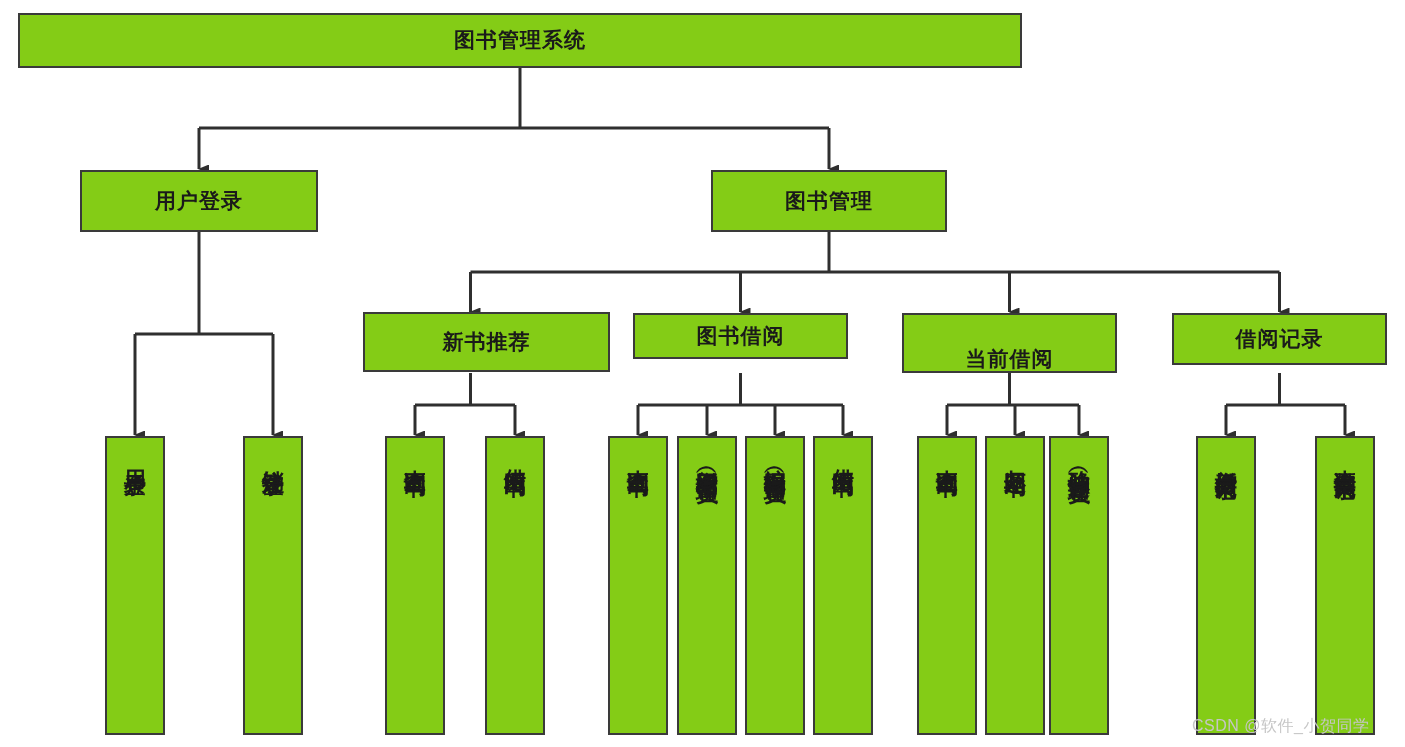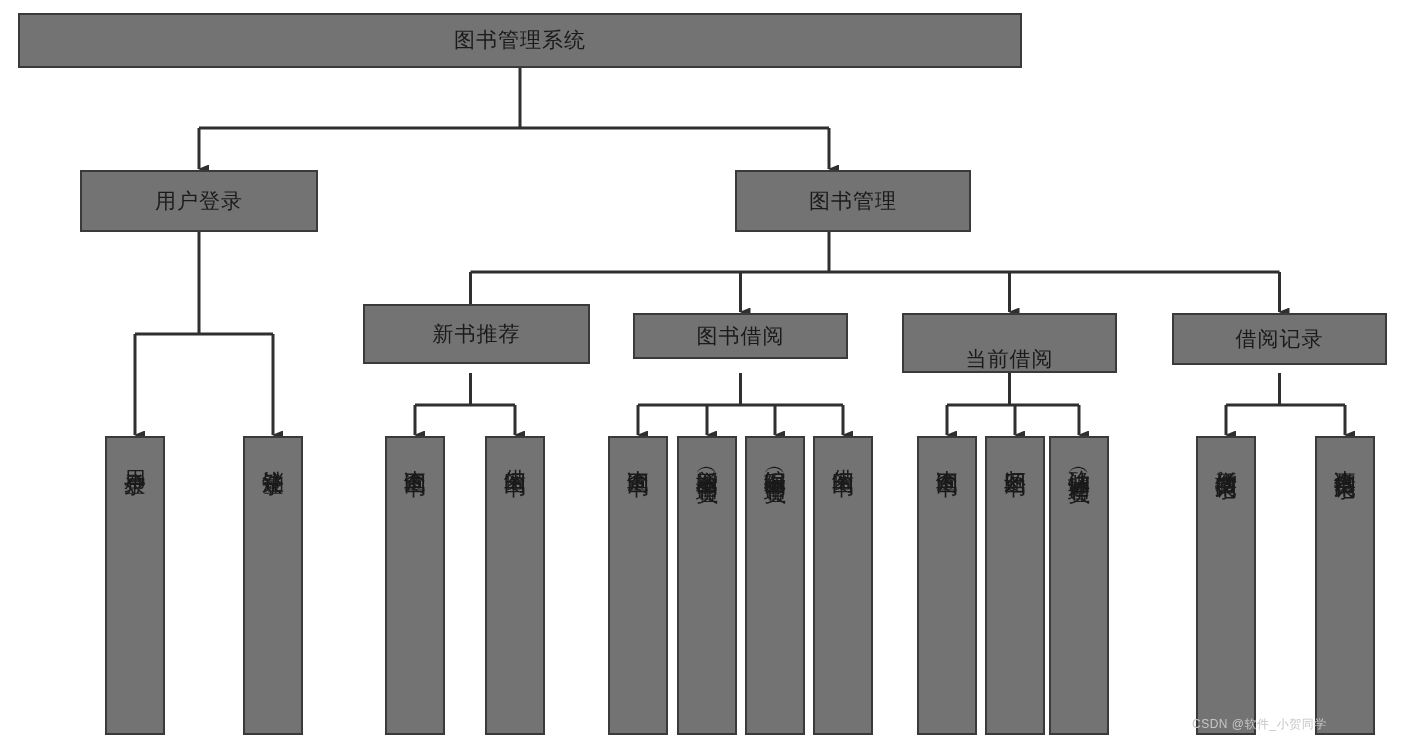--- a/index.html
+++ b/index.html
@@ -8,26 +8,27 @@
     background:#ffffff;
     font-family:"Liberation Sans","DejaVu Sans",sans-serif;
     overflow:hidden;
     position:relative;
   }
   #diagram-root{position:absolute;left:0;top:0;width:1405px;height:747px;}
   svg.canvas{position:absolute;left:0;top:0;width:1405px;height:747px;}
   .node-box{
     position:absolute;
     box-sizing:border-box;
-    background:#737373;
+    background:#84cc16;
     border:2px solid #3a3a3a;
     display:flex;
     align-items:center;
     justify-content:center;
     color:#1a1a1a;
+    font-weight:bold;
   }
   .node-label{
     font-size:21px;
     line-height:1.15;
     letter-spacing:1px;
     white-space:nowrap;
     color:#1a1a1a;
   }
   .node-box.vertical{
     align-items:flex-start;
@@ -37,21 +38,21 @@
     writing-mode:vertical-rl;
     text-orientation:upright;
     font-size:22px;
     letter-spacing:2px;
     line-height:1;
     white-space:normal;
     max-height:276px;
   }
   .watermark{
     position:absolute;
-    font-size:12px;
+    font-size:16px;
     color:#c6c6c6;
     white-space:nowrap;
     letter-spacing:0.5px;
     pointer-events:none;
   }
 </style>
 </head>
 <body>
 
 <div id="diagram-root">
@@ -97,24 +98,24 @@
         <line x1="1345" y1="405" x2="1345" y2="435" stroke="#2f2f2f" stroke-width="3" marker-end="url(#arrowhead)"></line>
       </g>
   </svg>
   <div id="nodes-layer">
       <div class="node-box" style="left: 18px; top: 13px; width: 1004px; height: 55px;">
         <span class="node-label">图书管理系统</span>
       </div>
       <div class="node-box" style="left: 80px; top: 170px; width: 238px; height: 62px;">
         <span class="node-label">用户登录</span>
       </div>
-      <div class="node-box" style="left: 711px; top: 170px; width: 236px; height: 62px; margin-left: 24px;">
+      <div class="node-box" style="left: 711px; top: 170px; width: 236px; height: 62px;">
         <span class="node-label">图书管理</span>
       </div>
-      <div class="node-box" style="left: 363px; top: 304px; width: 227px; height: 60px;">
+      <div class="node-box" style="left: 363px; top: 312px; width: 247px; height: 60px;">
         <span class="node-label">新书推荐</span>
       </div>
       <div class="node-box" style="left: 633px; top: 313px; width: 215px; height: 46px;">
         <span class="node-label">图书借阅</span>
       </div>
       <div class="node-box" style="left: 902px; top: 313px; width: 215px; height: 60px; align-items: flex-end;">
         <span class="node-label">当前借阅</span>
       </div>
       <div class="node-box" style="left: 1172px; top: 313px; width: 215px; height: 52px;">
         <span class="node-label">借阅记录</span>

